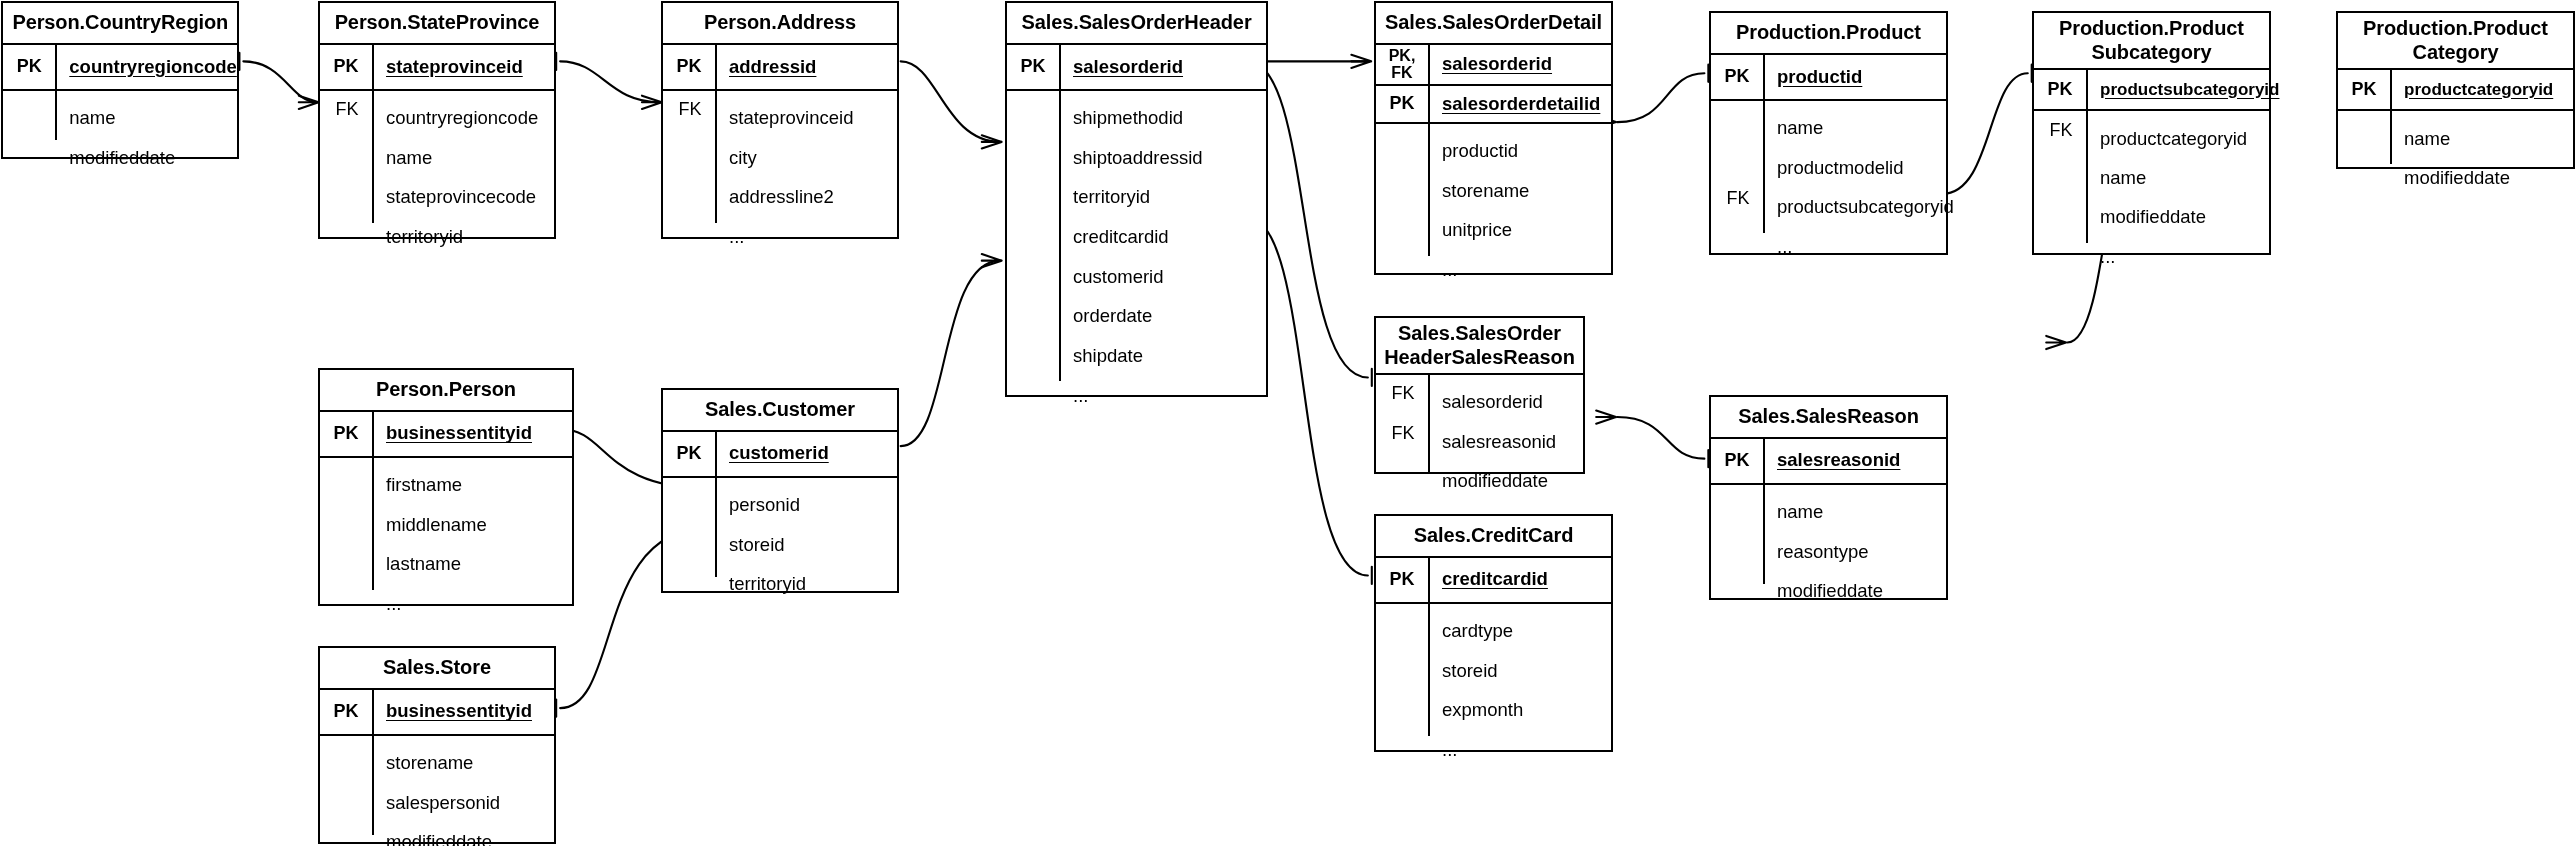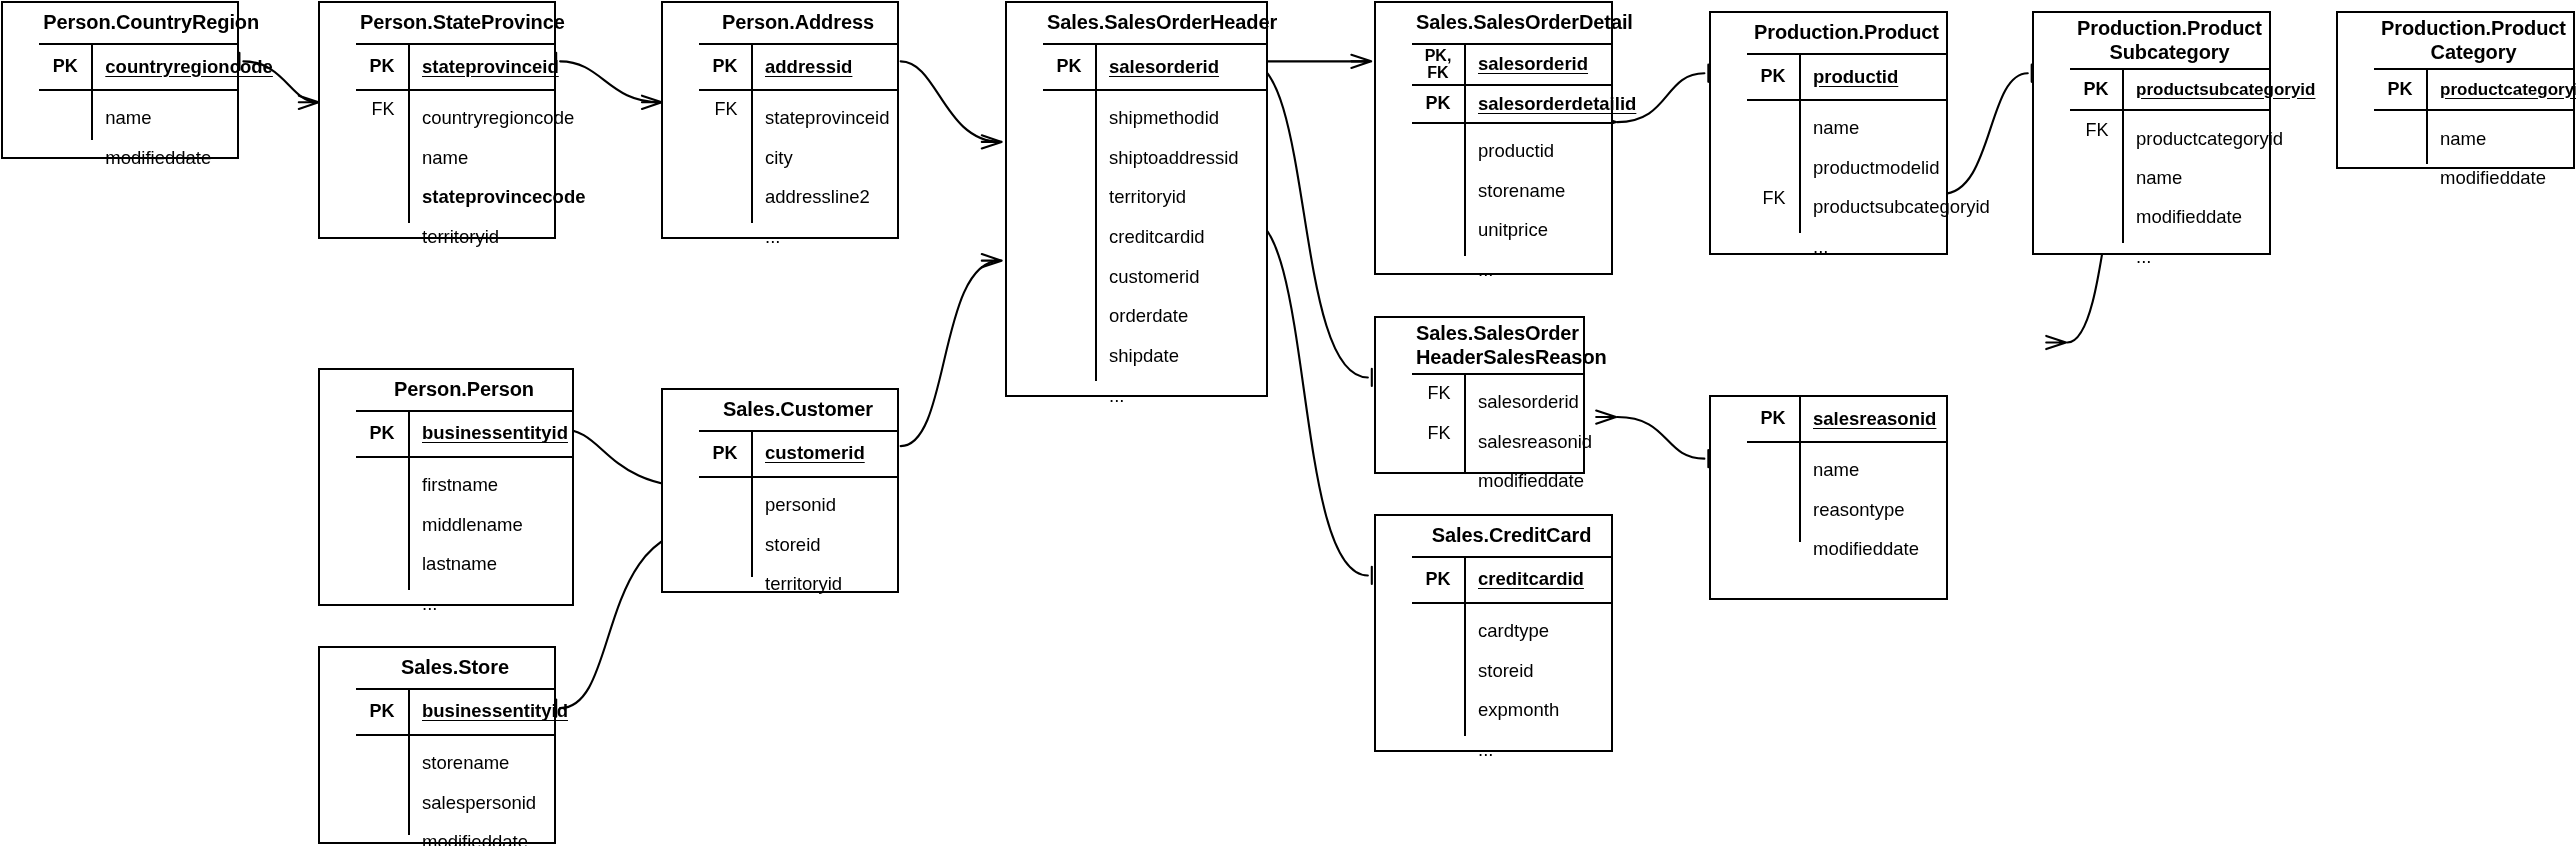--- a/index.html
+++ b/index.html
@@ -25,21 +25,20 @@
     top: 0;
     width: 2576px;
     height: 846px;
     pointer-events: none;
   }
   .entity {
     position: absolute;
     box-sizing: border-box;
     border: 2px solid #000000;
     background: #ffffff;
-    padding-left: 36px;
   }
   .entity-title {
     box-sizing: border-box;
     text-align: center;
     font-weight: bold;
     font-size: 20px;
     line-height: 1.18;
     letter-spacing: -0.1px;
     padding: 8px 4px 8px 4px;
     border-bottom: 2px solid #000000;
@@ -201,21 +200,21 @@
       <div class="key-cell">PK</div>
       <div class="name-cell pk">stateprovinceid</div>
     </div>
     <div class="plain-list attr-group" style="height:132px;">
       <div class="plain-keys">
         <div class="plain-key" style="top:9.2px;">FK</div>
       </div>
       <div class="plain-names">
         <div class="plain-name" style="top:9.2px;">countryregioncode</div>
         <div class="plain-name" style="top:49px;">name</div>
-        <div class="plain-name" style="top:88px;font-weight:bold;">stateprovincecode</div>
+        <div class="plain-name" style="top:88px;">stateprovincecode</div>
         <div class="plain-name" style="top:128px;">territoryid</div>
       </div>
     </div>
   </div>
 
   <div class="entity" style="left:661px; top:1.3px; width:238px; height:238px;">
     <div class="entity-title">Person.Address</div>
     <div class="attr-row" style="height:46px;">
       <div class="key-cell">PK</div>
       <div class="name-cell pk">addressid</div>
@@ -390,20 +389,21 @@
       </div>
       <div class="plain-names">
         <div class="plain-name" style="top:9.2px;">salesorderid</div>
         <div class="plain-name" style="top:49px;">salesreasonid</div>
         <div class="plain-name" style="top:88px;">modifieddate</div>
       </div>
     </div>
   </div>
 
   <div class="entity" style="left:1709px; top:395px; width:239px; height:205px;">
+    <div class="entity-title">Sales.SalesReason</div>
     <div class="attr-row" style="height:46px;">
       <div class="key-cell">PK</div>
       <div class="name-cell pk">salesreasonid</div>
     </div>
     <div class="plain-list attr-group" style="height:99px;">
       <div class="plain-keys"></div>
       <div class="plain-names">
         <div class="plain-name" style="top:9.2px;">name</div>
         <div class="plain-name" style="top:49px;">reasontype</div>
         <div class="plain-name" style="top:88px;">modifieddate</div>

